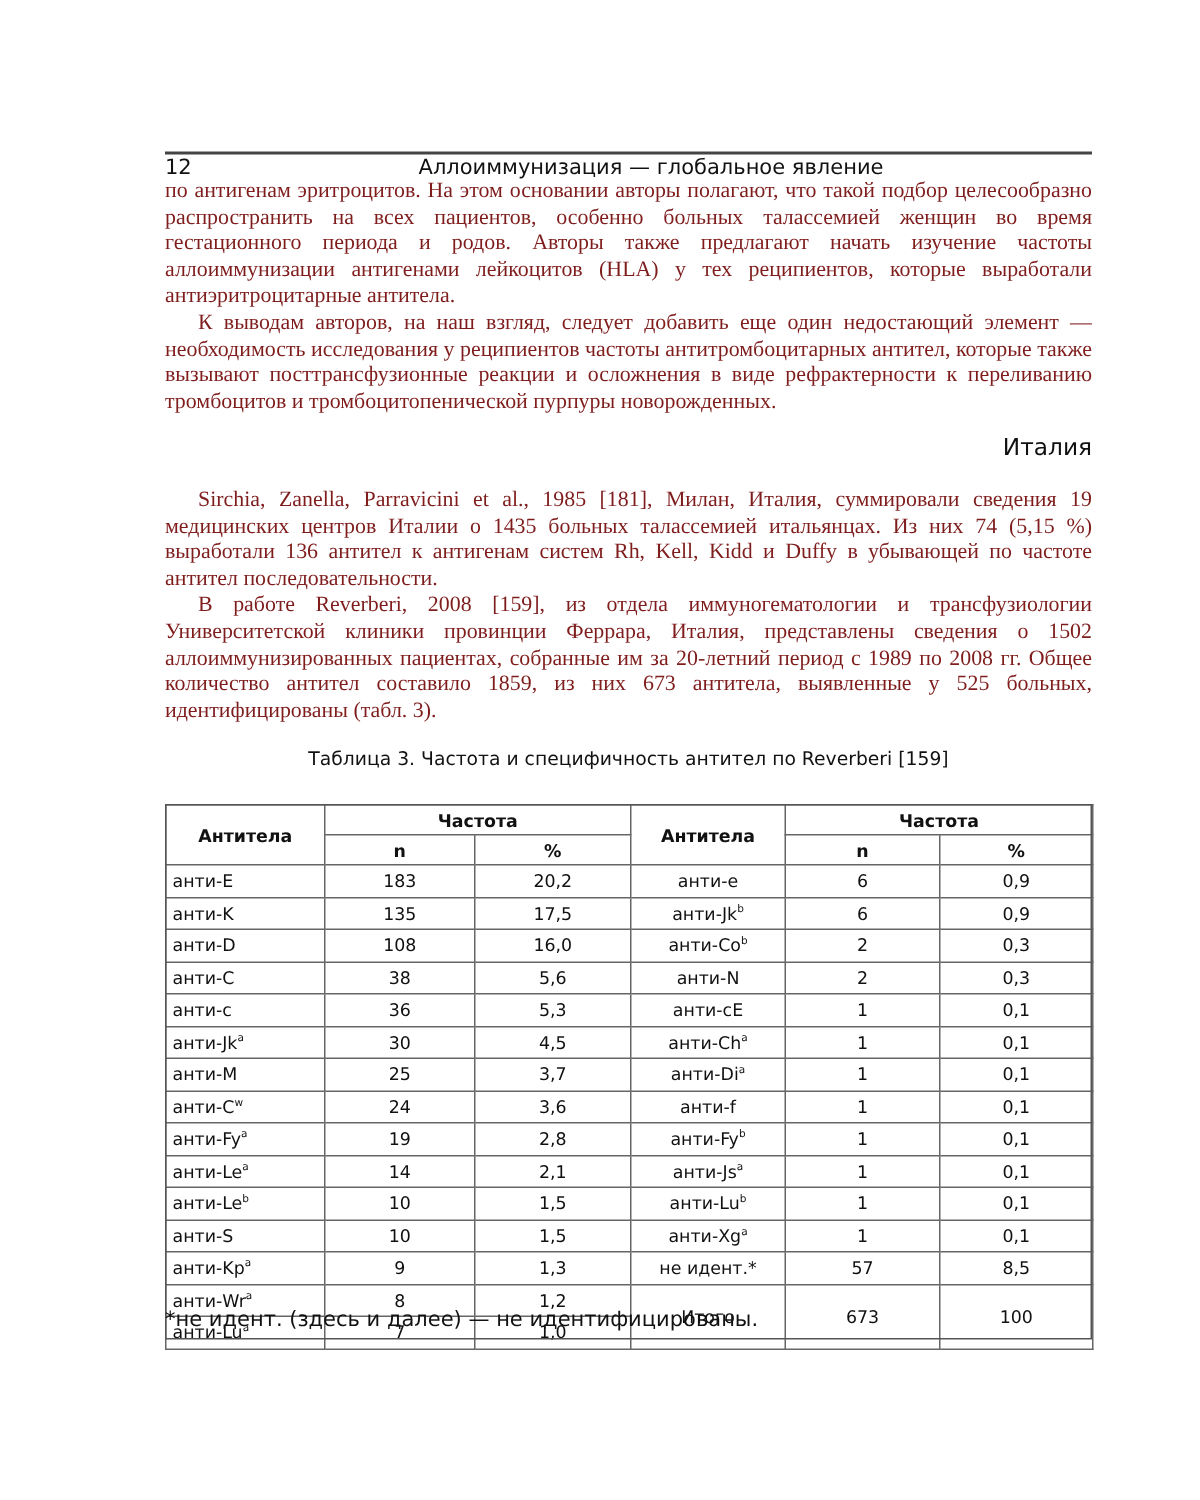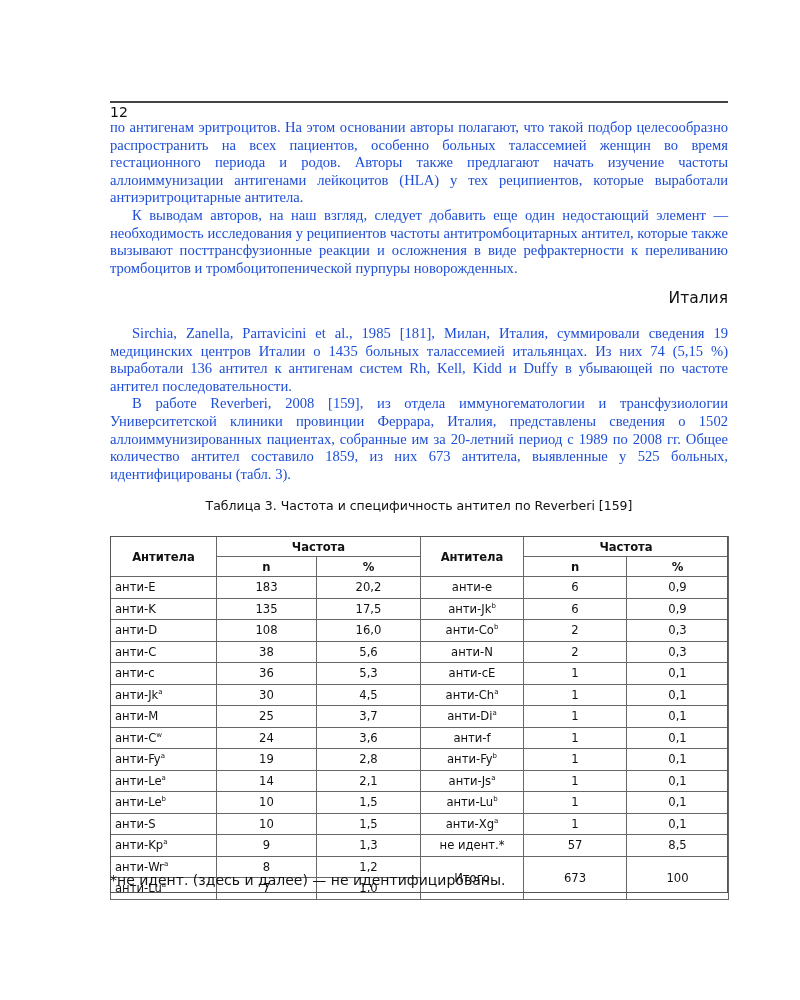--- a/index.html
+++ b/index.html
@@ -4,21 +4,21 @@
 <style>
   html, body { margin: 0; padding: 0; background: #ffffff; }
   body { width: 800px; height: 1000px; position: relative; overflow: hidden; color: #111; }
   .page { position: absolute; left: 110px; top: 0; width: 618px; }
   .running-head { position: absolute; top: 78px; left: 0; width: 618px; height: 20px;
     font-family: "DejaVu Sans", sans-serif; font-size: 14px; color: #111; margin-top: 26px; }
   .running-head .pnum { position: absolute; left: 0; top: 0; }
   .running-head .rtitle { position: absolute; left: 0; width: 618px; top: 0; text-align: center; padding-left: 30px; box-sizing: border-box; }
   .head-rule { position: absolute; top: 101px; left: 0; width: 618px; height: 0; border-top: 2px solid #444; }
   .body-text { position: absolute; left: 0; width: 618px; font-family: "Liberation Serif", serif;
-    font-size: 14.6px; line-height: 17.6px; text-align: justify; color: #1d4ed8; }
+    font-size: 14.6px; line-height: 17.6px; text-align: justify; color: #7f1d1d; }
   .body-text p { margin: 0; }
   .body-text p.indent { text-indent: 22px; }
   .section-title { position: absolute; left: 0; width: 618px; top: 289px; text-align: right;
     font-family: "DejaVu Sans", sans-serif; font-size: 15.5px; color: #111; }
   .table-caption { position: absolute; left: 0; width: 618px; top: 498px; text-align: center;
     font-family: "DejaVu Sans", sans-serif; font-size: 12.5px; color: #111; }
   table.data { position: absolute; left: 0; top: 536px; width: 618px; border-collapse: collapse;
     font-family: "DejaVu Sans", sans-serif; font-size: 11.6px; color: #111; table-layout: fixed; }
   table.data td, table.data th { border: 1px solid #666; padding: 0 4px; height: 20.5px; text-align: center; font-weight: normal; }
   table.data th { font-weight: bold; }
@@ -29,20 +29,21 @@
   .outer { position: absolute; left: 0; top: 536px; width: 616px; height: 355px; border: 1.5px solid #555; pointer-events: none; }
   .footnote { position: absolute; left: 0; top: 872px; font-family: "DejaVu Sans", sans-serif; font-size: 14px; color: #111; }
 </style>
 </head>
 <body>
 
 <div class="page">
 
   <div class="running-head">
     <span class="pnum">12</span>
+    <span class="rtitle">Аллоиммунизация — глобальное явление</span>
   </div>
   <div class="head-rule"></div>
 
   <div class="body-text" style="top:119px;">
     <p>по антигенам эритроцитов. На этом основании авторы полагают, что такой подбор целесообразно распространить на всех пациентов, особенно больных талассемией женщин во время гестационного периода и родов. Авторы также предлагают начать изучение частоты аллоиммунизации антигенами лейкоцитов (HLA) у тех реципиентов, которые выработали антиэритроцитарные антитела.</p>
     <p class="indent">К выводам авторов, на наш взгляд, следует добавить еще один недостающий элемент — необходимость исследования у реципиентов частоты антитромбоцитарных антител, которые также вызывают посттрансфузионные реакции и осложнения в виде рефрактерности к переливанию тромбоцитов и тромбоцитопенической пурпуры новорожденных.</p>
   </div>
 
   <div class="section-title">Италия</div>
 

